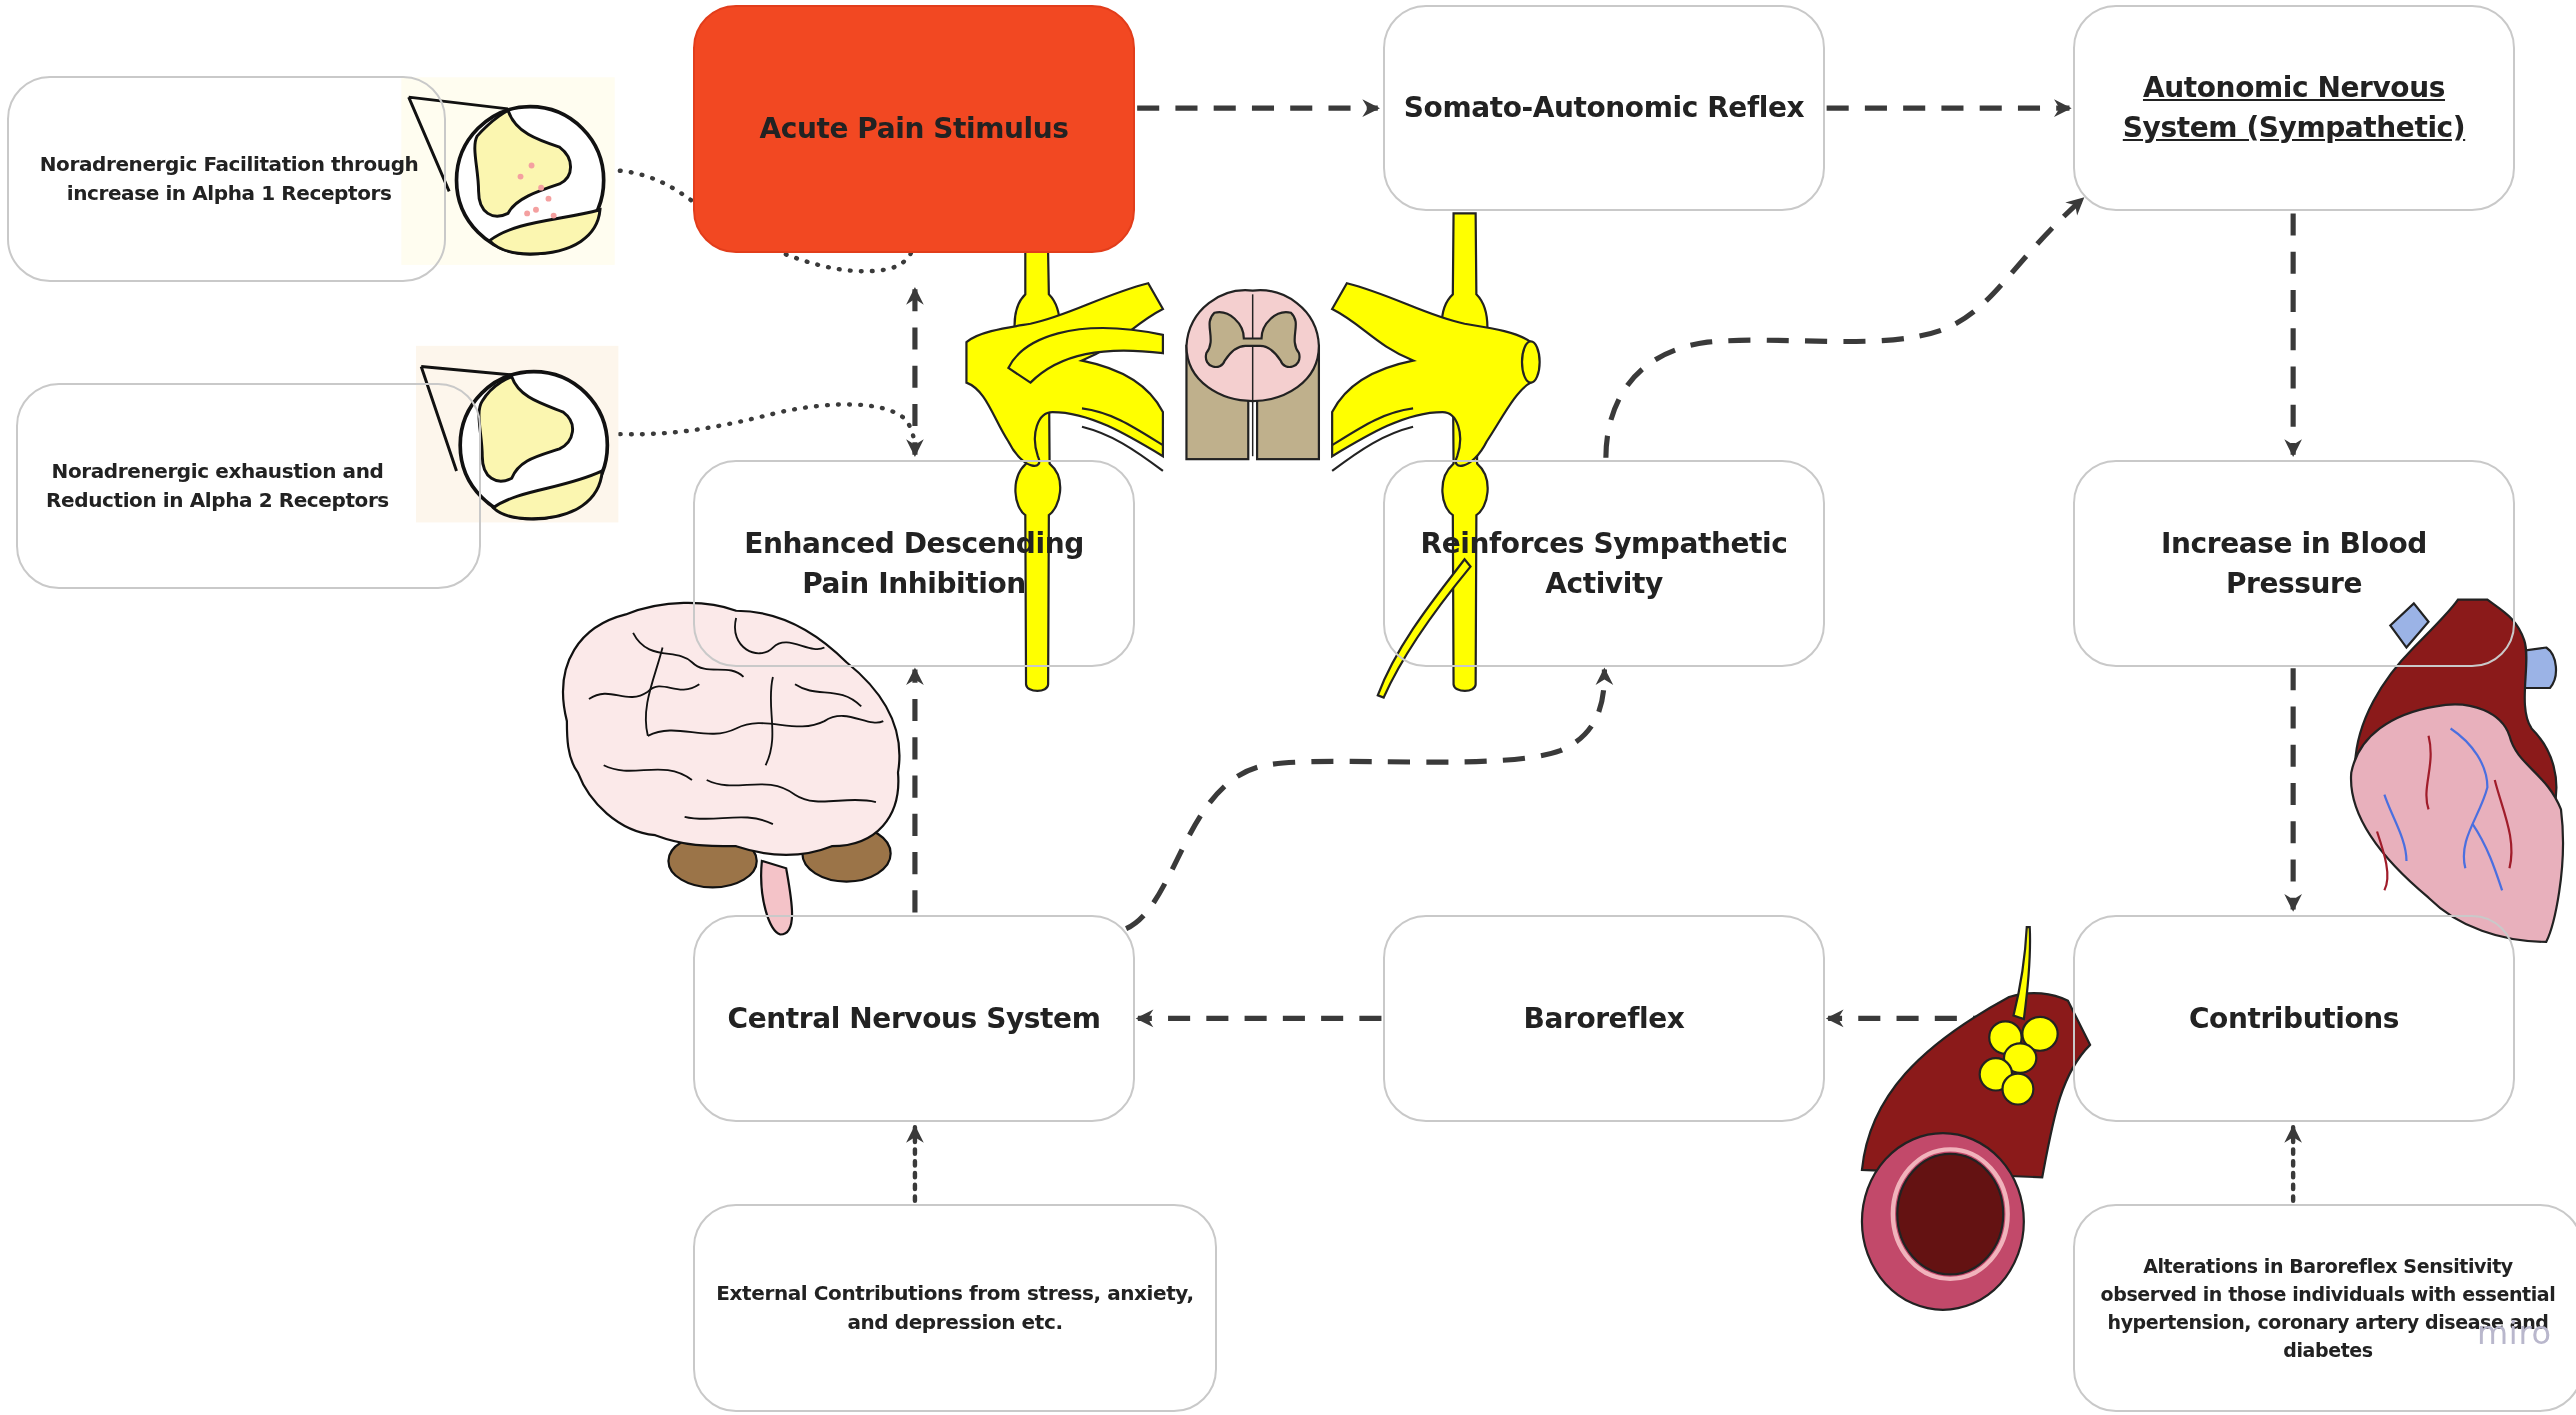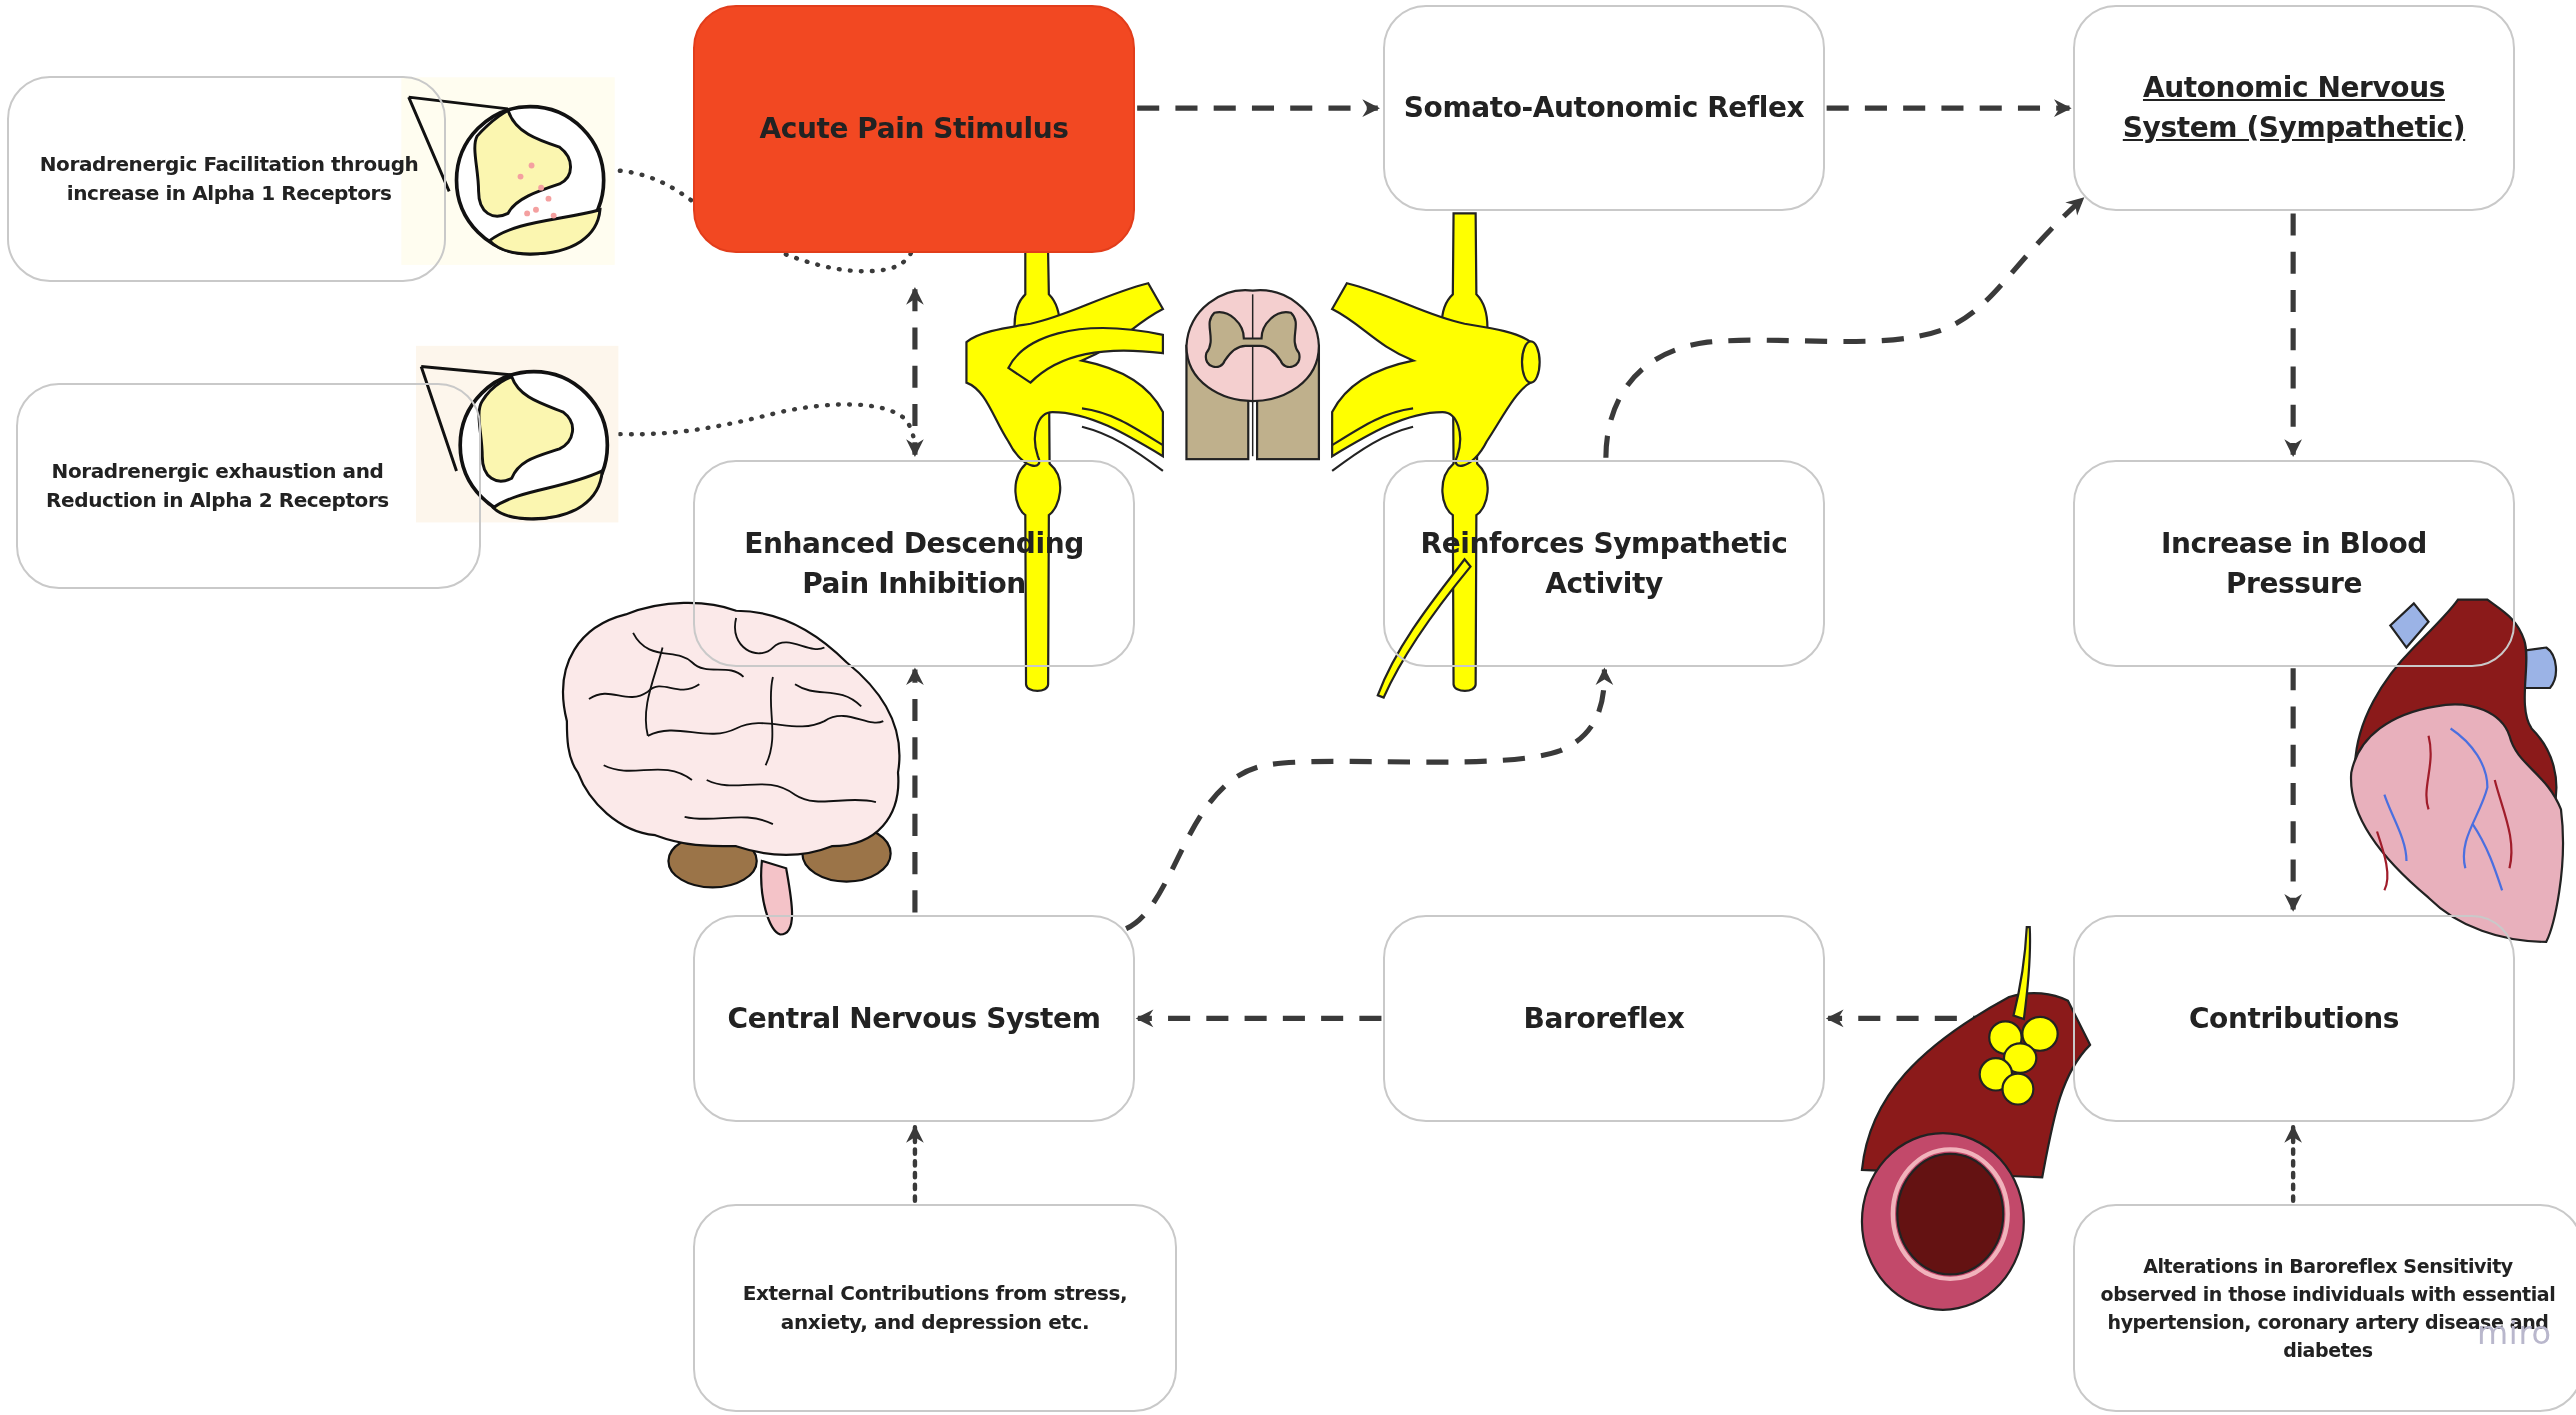--- a/index.html
+++ b/index.html
@@ -189,21 +189,21 @@
 </div>
 
 <div class="node big" style="left:1383px; top:915px; width:442px; height:207px;">
   <span>Baroreflex</span>
 </div>
 
 <div class="node big" style="left:2073px; top:915px; width:442px; height:207px; background:transparent;">
   <span>Contributions</span>
 </div>
 
-<div class="node small" style="left:693px; top:1204px; width:484px; height:208px;">
+<div class="node small" style="left:693px; top:1204px; width:524px; height:208px;">
   <span>External Contributions from stress, anxiety, and depression etc.</span>
 </div>
 
 <div class="node small" style="left:2073px; top:1204px; width:510px; height:208px; font-size:19px; line-height:28px; padding:17px 22px;">
   <span>Alterations in Baroreflex Sensitivity observed in those individuals with essential hypertension, coronary artery disease and diabetes</span>
 </div>
 
 <div class="node small" style="left:6.6px; top:76px; width:439px; height:206px; background:transparent; padding:0 22px 0 28px;">
   <span>Noradrenergic Facilitation through increase in Alpha 1 Receptors</span>
 </div>

